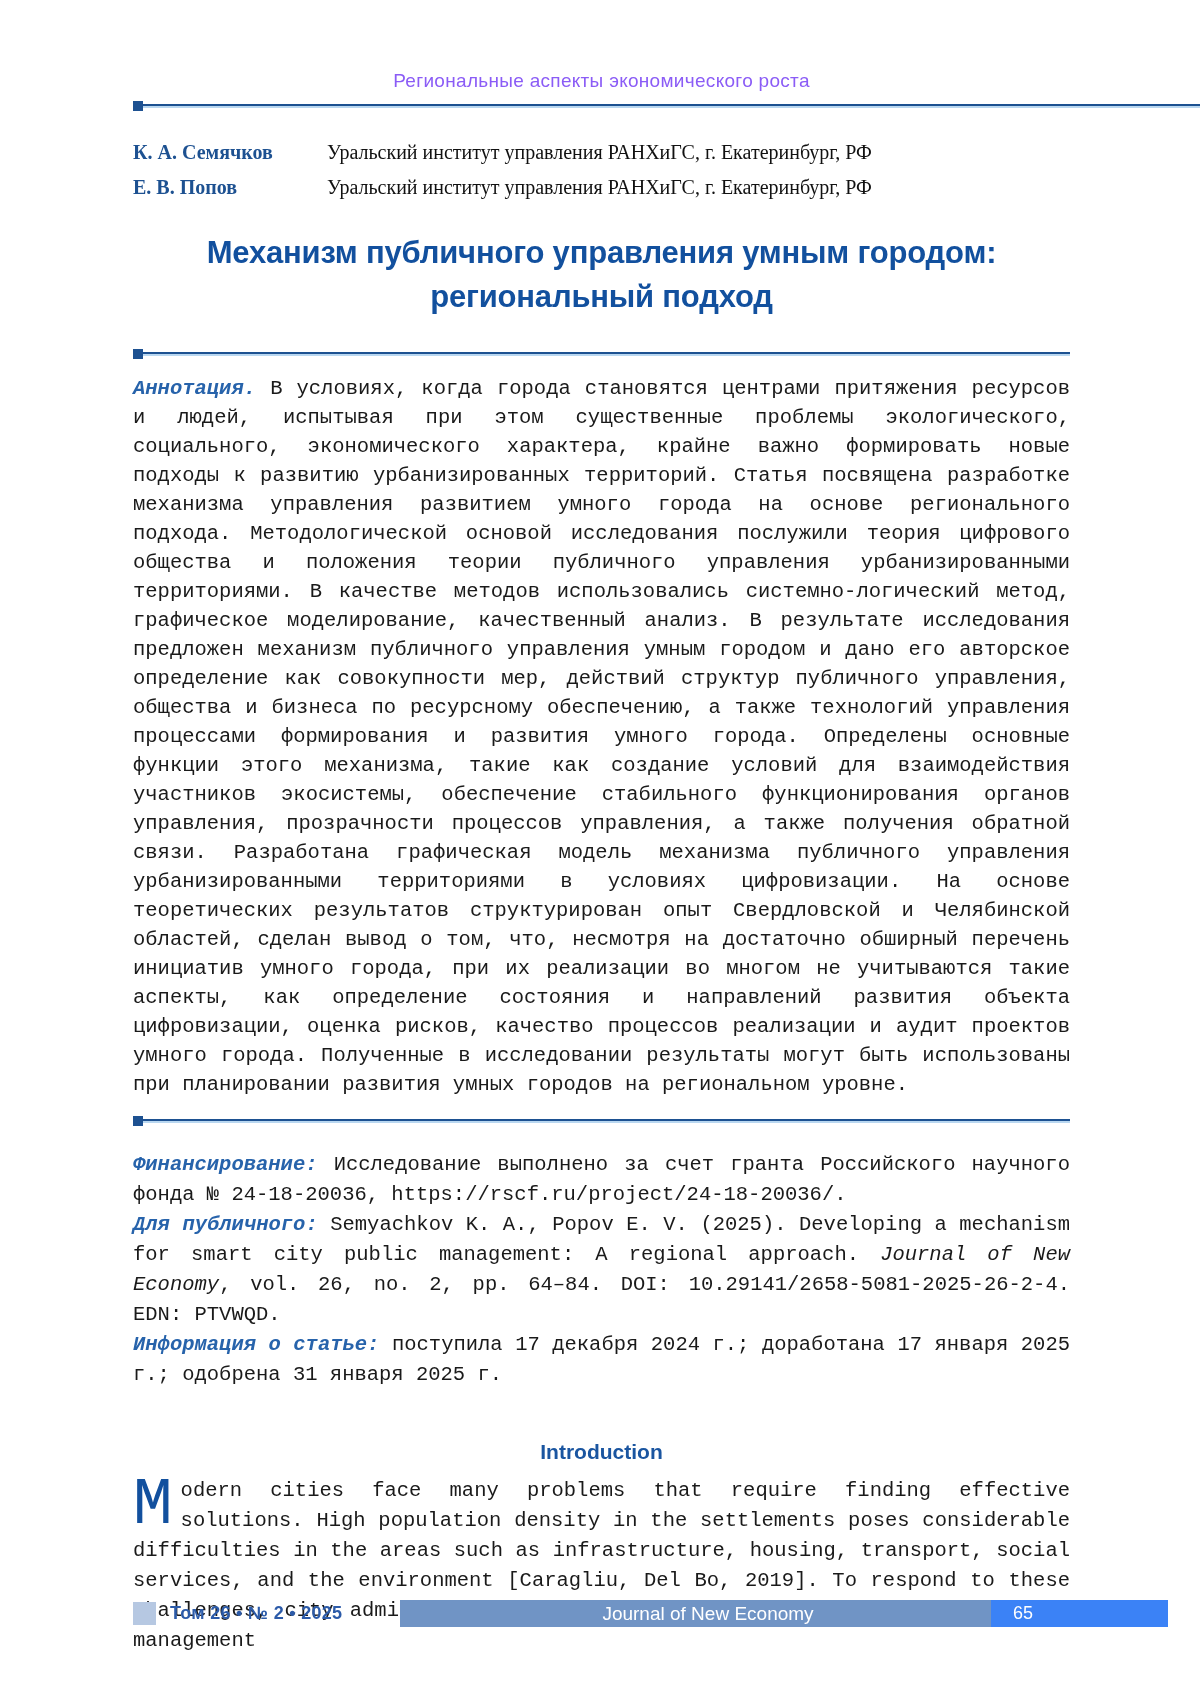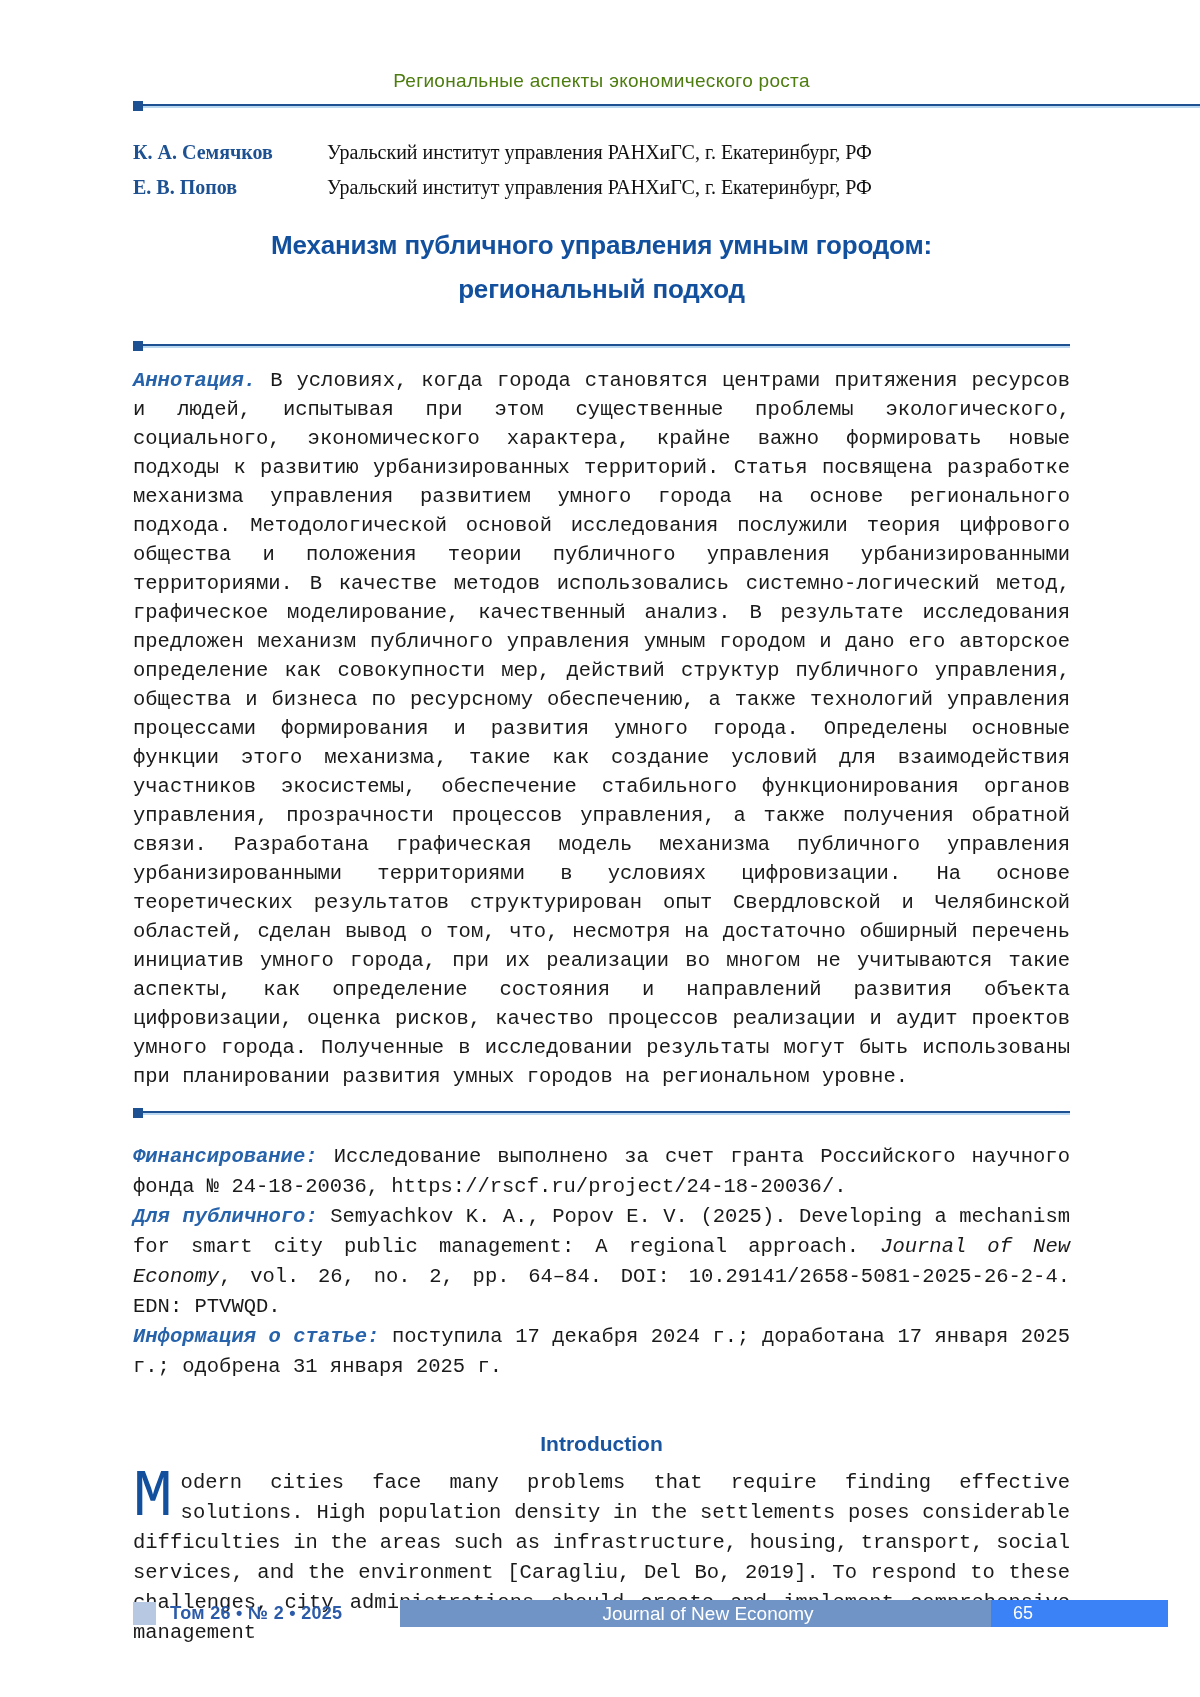--- a/index.html
+++ b/index.html
@@ -14,46 +14,46 @@
   }
   .content{margin:0 133px 0 133px;width:937px;}
 
   
   .running-head{
     padding-top:70px;
     text-align:center;
     font-family:"Liberation Sans", sans-serif;
     font-size:19px;
     letter-spacing:.3px;
-    color:#4d7c0f;
+    color:#8b5cf6;
   }
   
   .rule{position:relative;height:10px;margin-top:9px;}
   .rule::before{
     content:"";position:absolute;left:0;top:0;width:10px;height:10px;background:#1d5191;
   }
   .rule::after{
     content:"";position:absolute;left:10px;right:0;top:3px;height:2px;
     background:#1d5191;border-bottom:2px solid #b9d7f0;
   }
   .rule-top{margin-right:-130px;} 
 
   
   .authors{margin-top:24px;}
   .author-row{display:flex;font-size:20px;line-height:35px;}
   .author-name{width:194px;flex:0 0 194px;font-weight:bold;color:#1d5191;}
   .author-aff{color:#111;}
 
   
   .article-title{
-    margin-top:18px;
+    margin-top:26px;
     text-align:center;
     font-family:"Liberation Sans", sans-serif;
     font-weight:bold;
-    font-size:26px;
+    font-size:31px;
     line-height:44px;
     color:#12509e;
     letter-spacing:-0.2px;
   }
   .divider{margin-top:30px;}
 
   
   .para{
     text-align:justify;
     font-size:20.5px;

